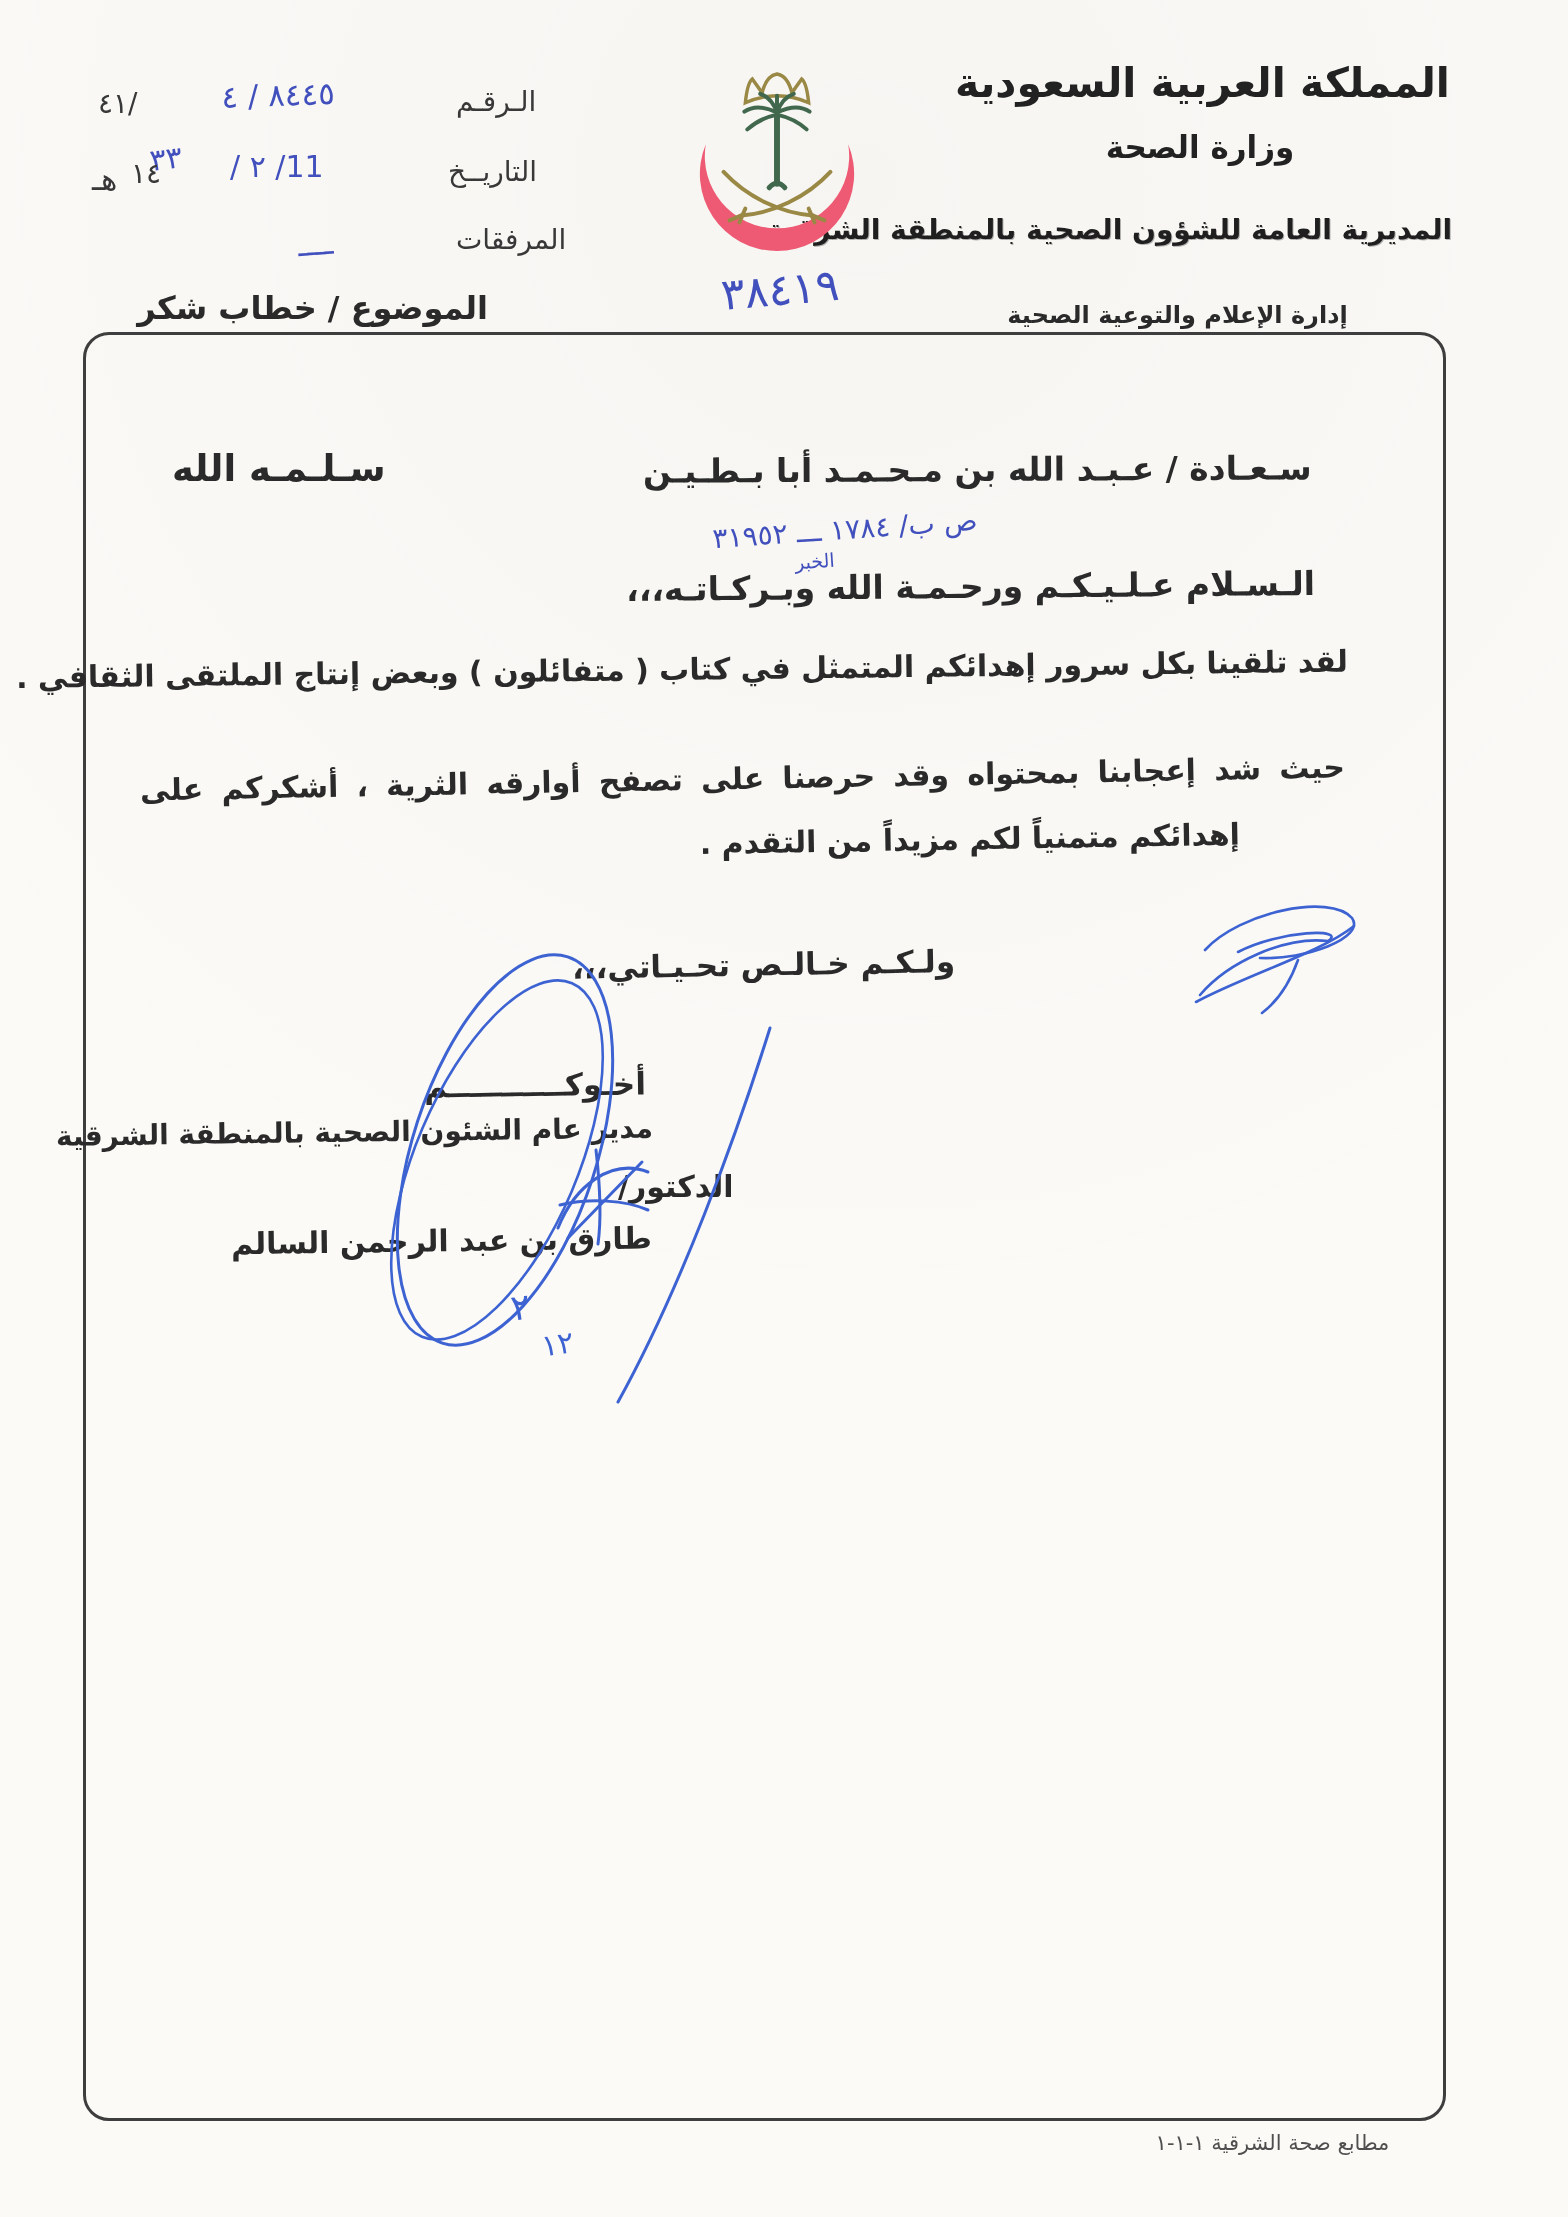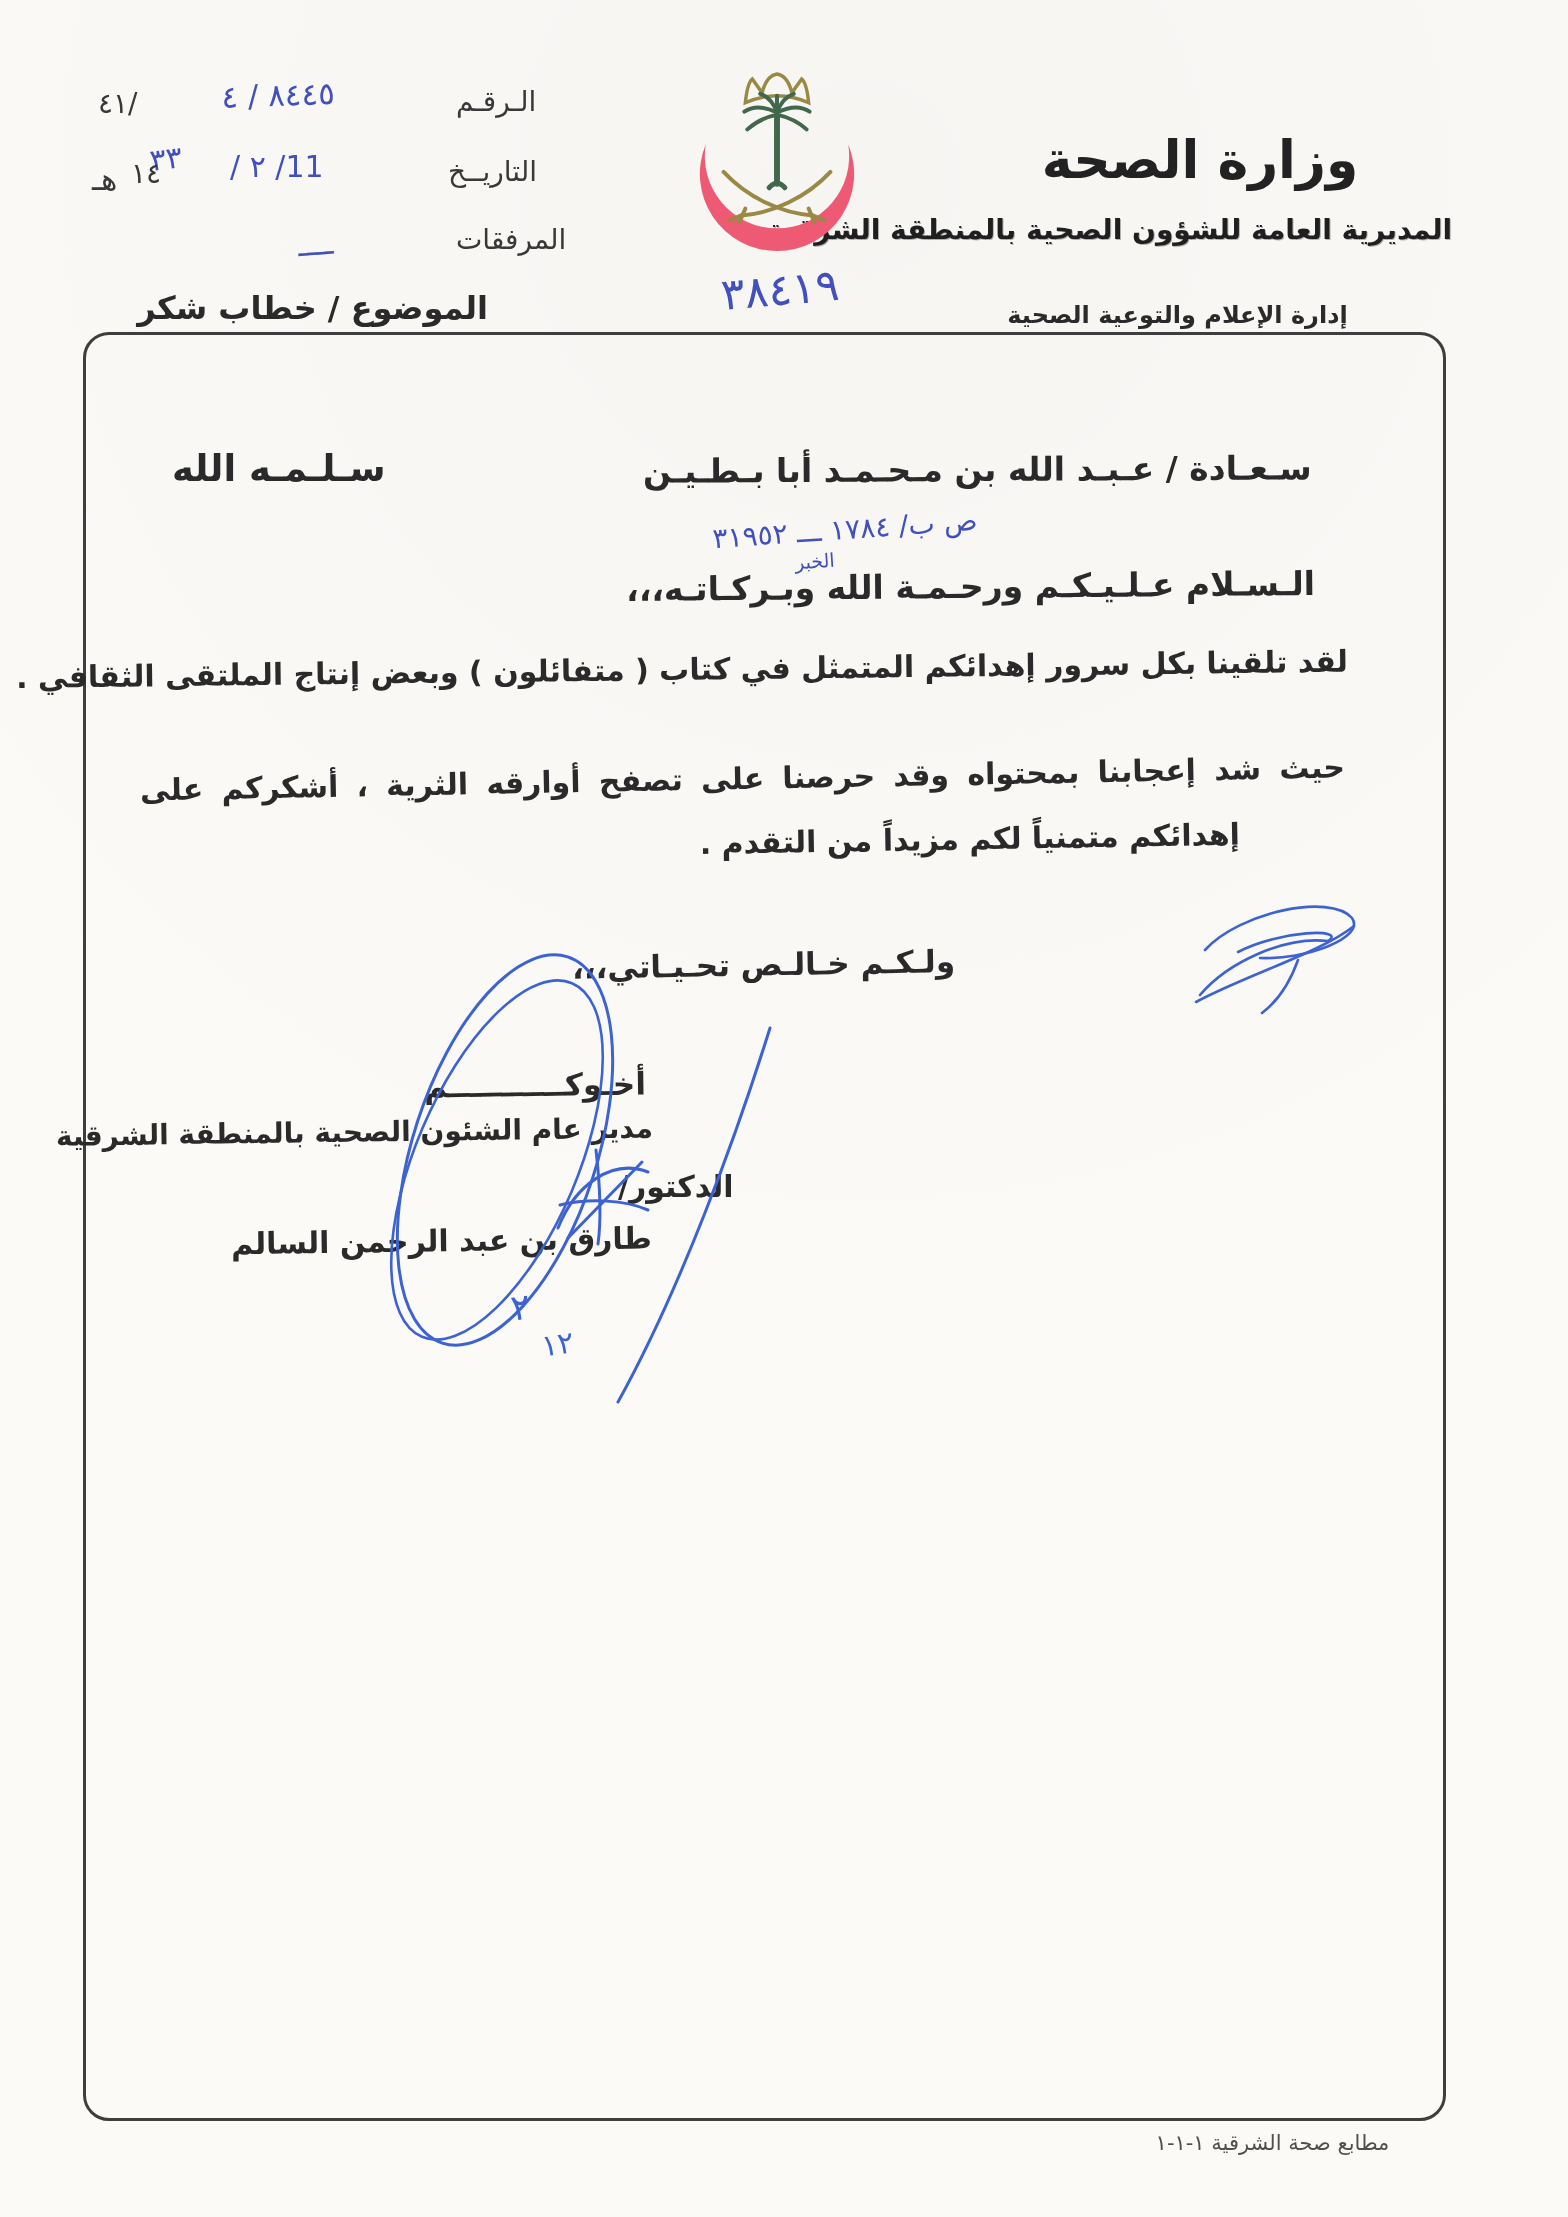--- a/index.html
+++ b/index.html
@@ -26,21 +26,22 @@
   .justify1{text-align:justify;text-align-last:justify;white-space:nowrap;}
   svg{display:block;}
   .sigstroke{fill:none;stroke:var(--signature_blue,#3d63d2);stroke-linecap:round;}
   .svgtxt{font-family:"DejaVu Sans",sans-serif;fill:var(--signature_blue,#3d63d2);}
 </style>
 </head>
 <body>
 
 <div class="page">
 
-  <div class="abs calli ctr" style="left:1000px;top:128px;width:400px;font-size:52px;">وزارة الصحة</div>
+  <div class="abs calli ctr" style="left:955px;top:58px;width:495px;font-size:41px;">المملكة العربية السعودية</div>
+  <div class="abs calli ctr" style="left:1000px;top:128px;width:400px;font-size:31px;">وزارة الصحة</div>
   <div class="abs heavy ctr" style="left:948px;top:212px;width:504px;font-size:28px;">المديرية العامة للشؤون الصحية بالمنطقة الشرقية</div>
   <div class="abs b ctr" style="left:1005px;top:288px;width:345px;font-size:24px;margin-top:12px;">إدارة الإعلام والتوعية الصحية</div>
 
   <div class="abs" style="left:688px;top:66px;">
     <svg width="178" height="200" viewBox="0 0 180 200">
 
       <path d="M58,36 Q60,16 65,12 L75,26 Q79,9 90,7 Q101,9 105,26 L115,12 Q120,16 122,36 Q106,29 90,29 Q74,29 58,36 Z" style="fill:none;stroke:var(--gold,#9a8845);stroke-width:3.5;"></path>
 
       <path d="M18,78 A78,78 0 1,0 162,78 A73,73 0 1,1 18,78 Z" style="fill:var(--crescent_pink,#ee5a73);"></path>
 

